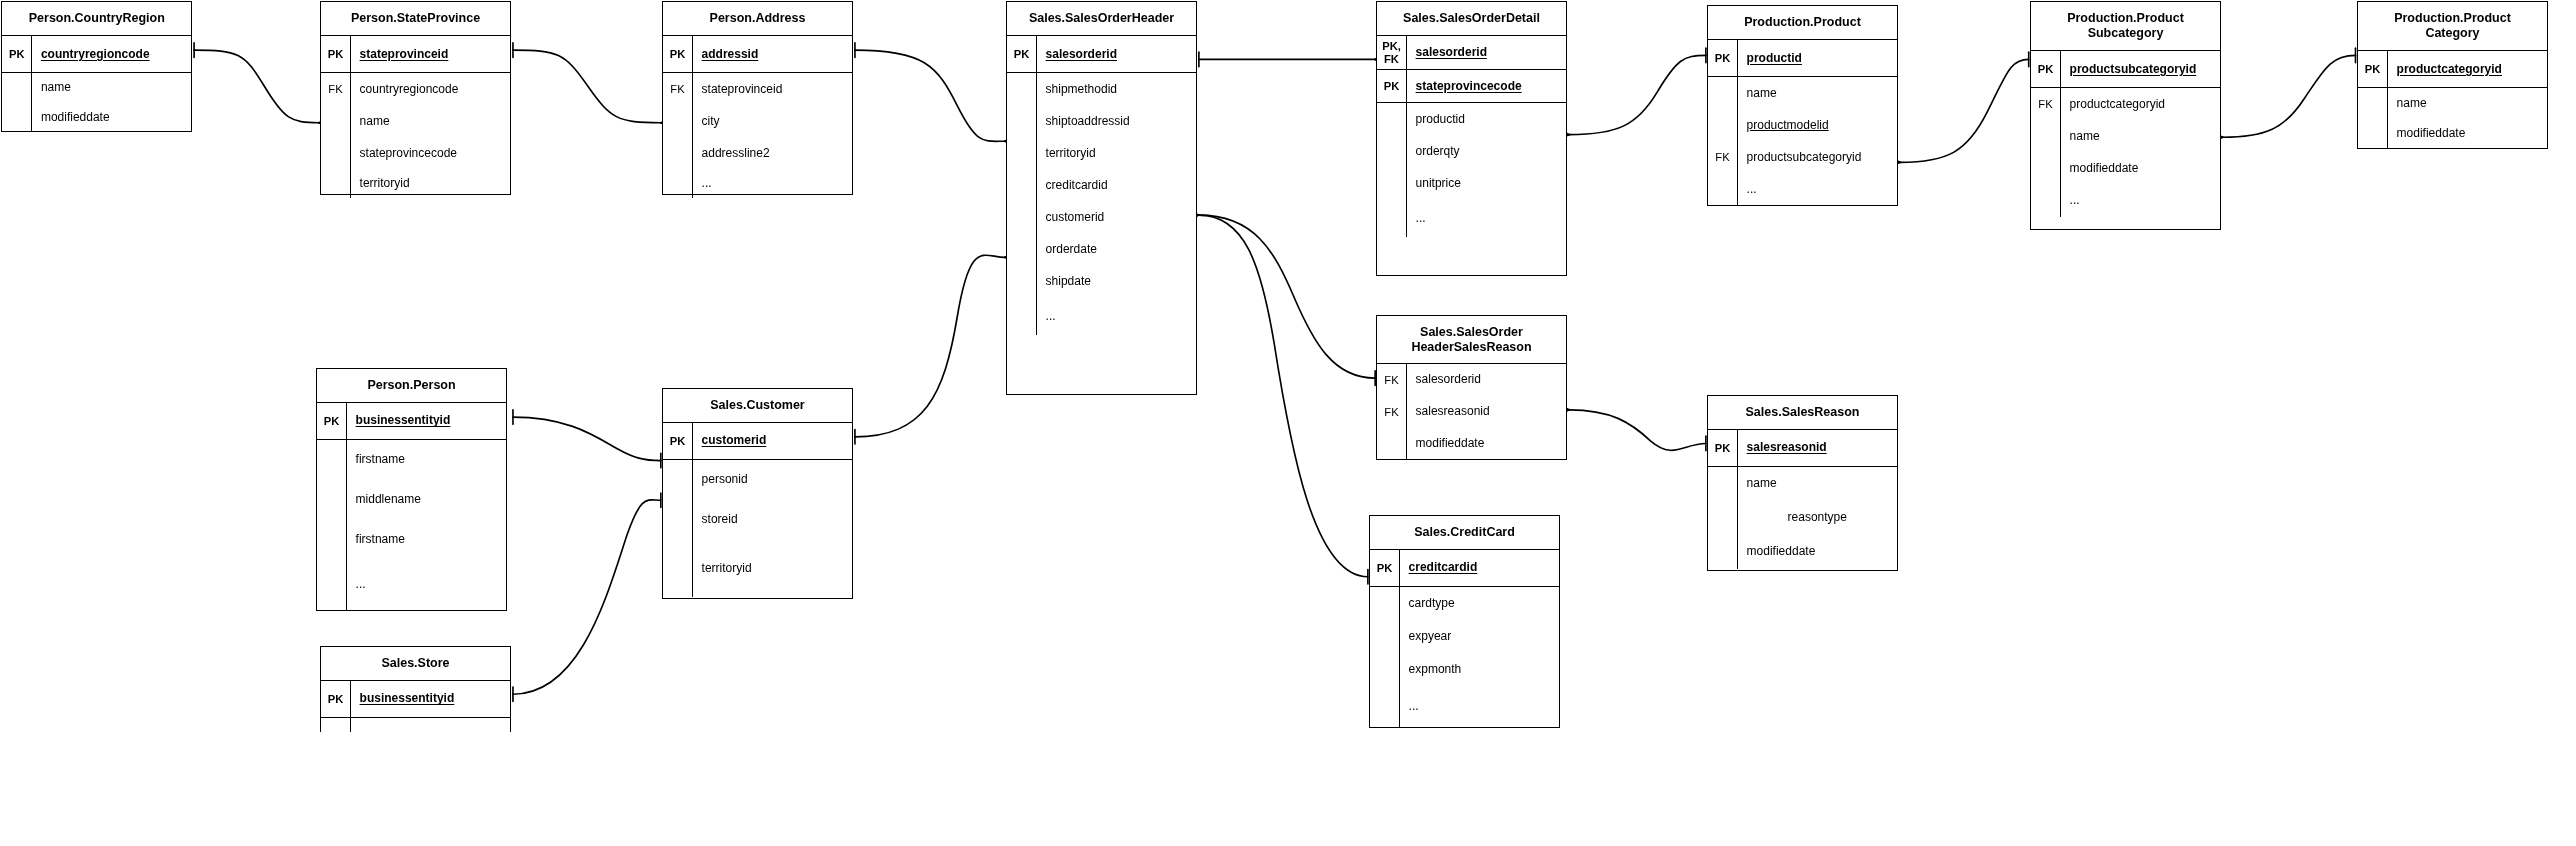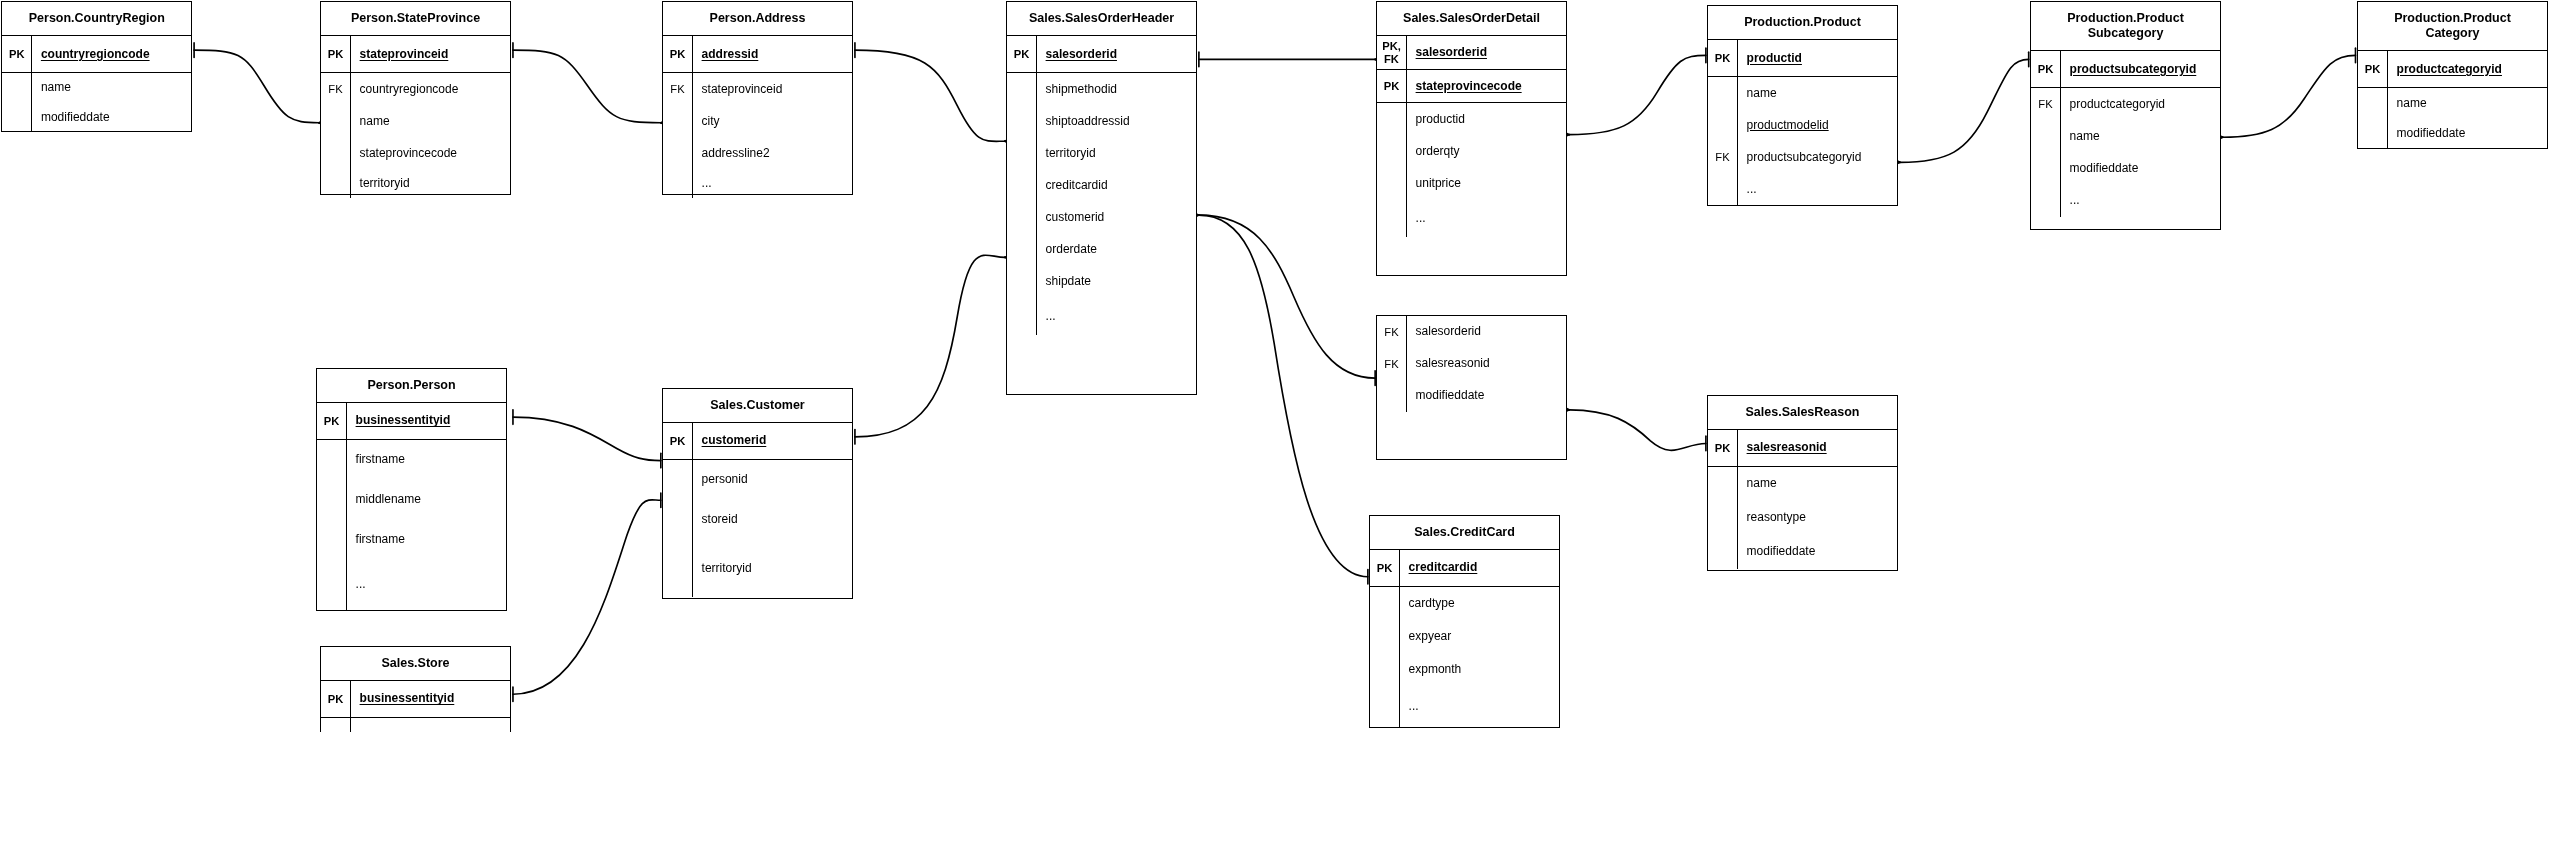--- a/index.html
+++ b/index.html
@@ -425,20 +425,22 @@
             <div class="keycell"></div>
             <div class="fieldcell">name</div>
           </div>
           <div class="row attr" style="height: 30px;">
             <div class="keycell"></div>
             <div class="fieldcell">modifieddate</div>
           </div>
         </div>
       </div>
       <div class="entity" style="left: 1376px; top: 315px; width: 191px; height: 145px;">
+        <div class="ent-title" style="height: 48px;">Sales.SalesOrder
+HeaderSalesReason</div>
         <div class="ent-section">
           <div class="row attr" style="height: 32px;">
             <div class="keycell">FK</div>
             <div class="fieldcell">salesorderid</div>
           </div>
           <div class="row attr" style="height: 32px;">
             <div class="keycell">FK</div>
             <div class="fieldcell">salesreasonid</div>
           </div>
           <div class="row attr" style="height: 32px;">
@@ -453,21 +455,21 @@
           <div class="row pk" style="height: 36px;">
             <div class="keycell">PK</div>
             <div class="fieldcell">salesreasonid</div>
           </div>
         </div>
         <div class="ent-section">
           <div class="row attr" style="height: 34px;">
             <div class="keycell"></div>
             <div class="fieldcell">name</div>
           </div>
-          <div class="row attr" style="height: 34px;">
+          <div class="row attr" style="height: 34px; gap: 41px;">
             <div class="keycell"></div>
             <div class="fieldcell">reasontype</div>
           </div>
           <div class="row attr" style="height: 34px;">
             <div class="keycell"></div>
             <div class="fieldcell">modifieddate</div>
           </div>
         </div>
       </div>
       <div class="entity" style="left: 1369px; top: 515px; width: 191px; height: 213px;">

